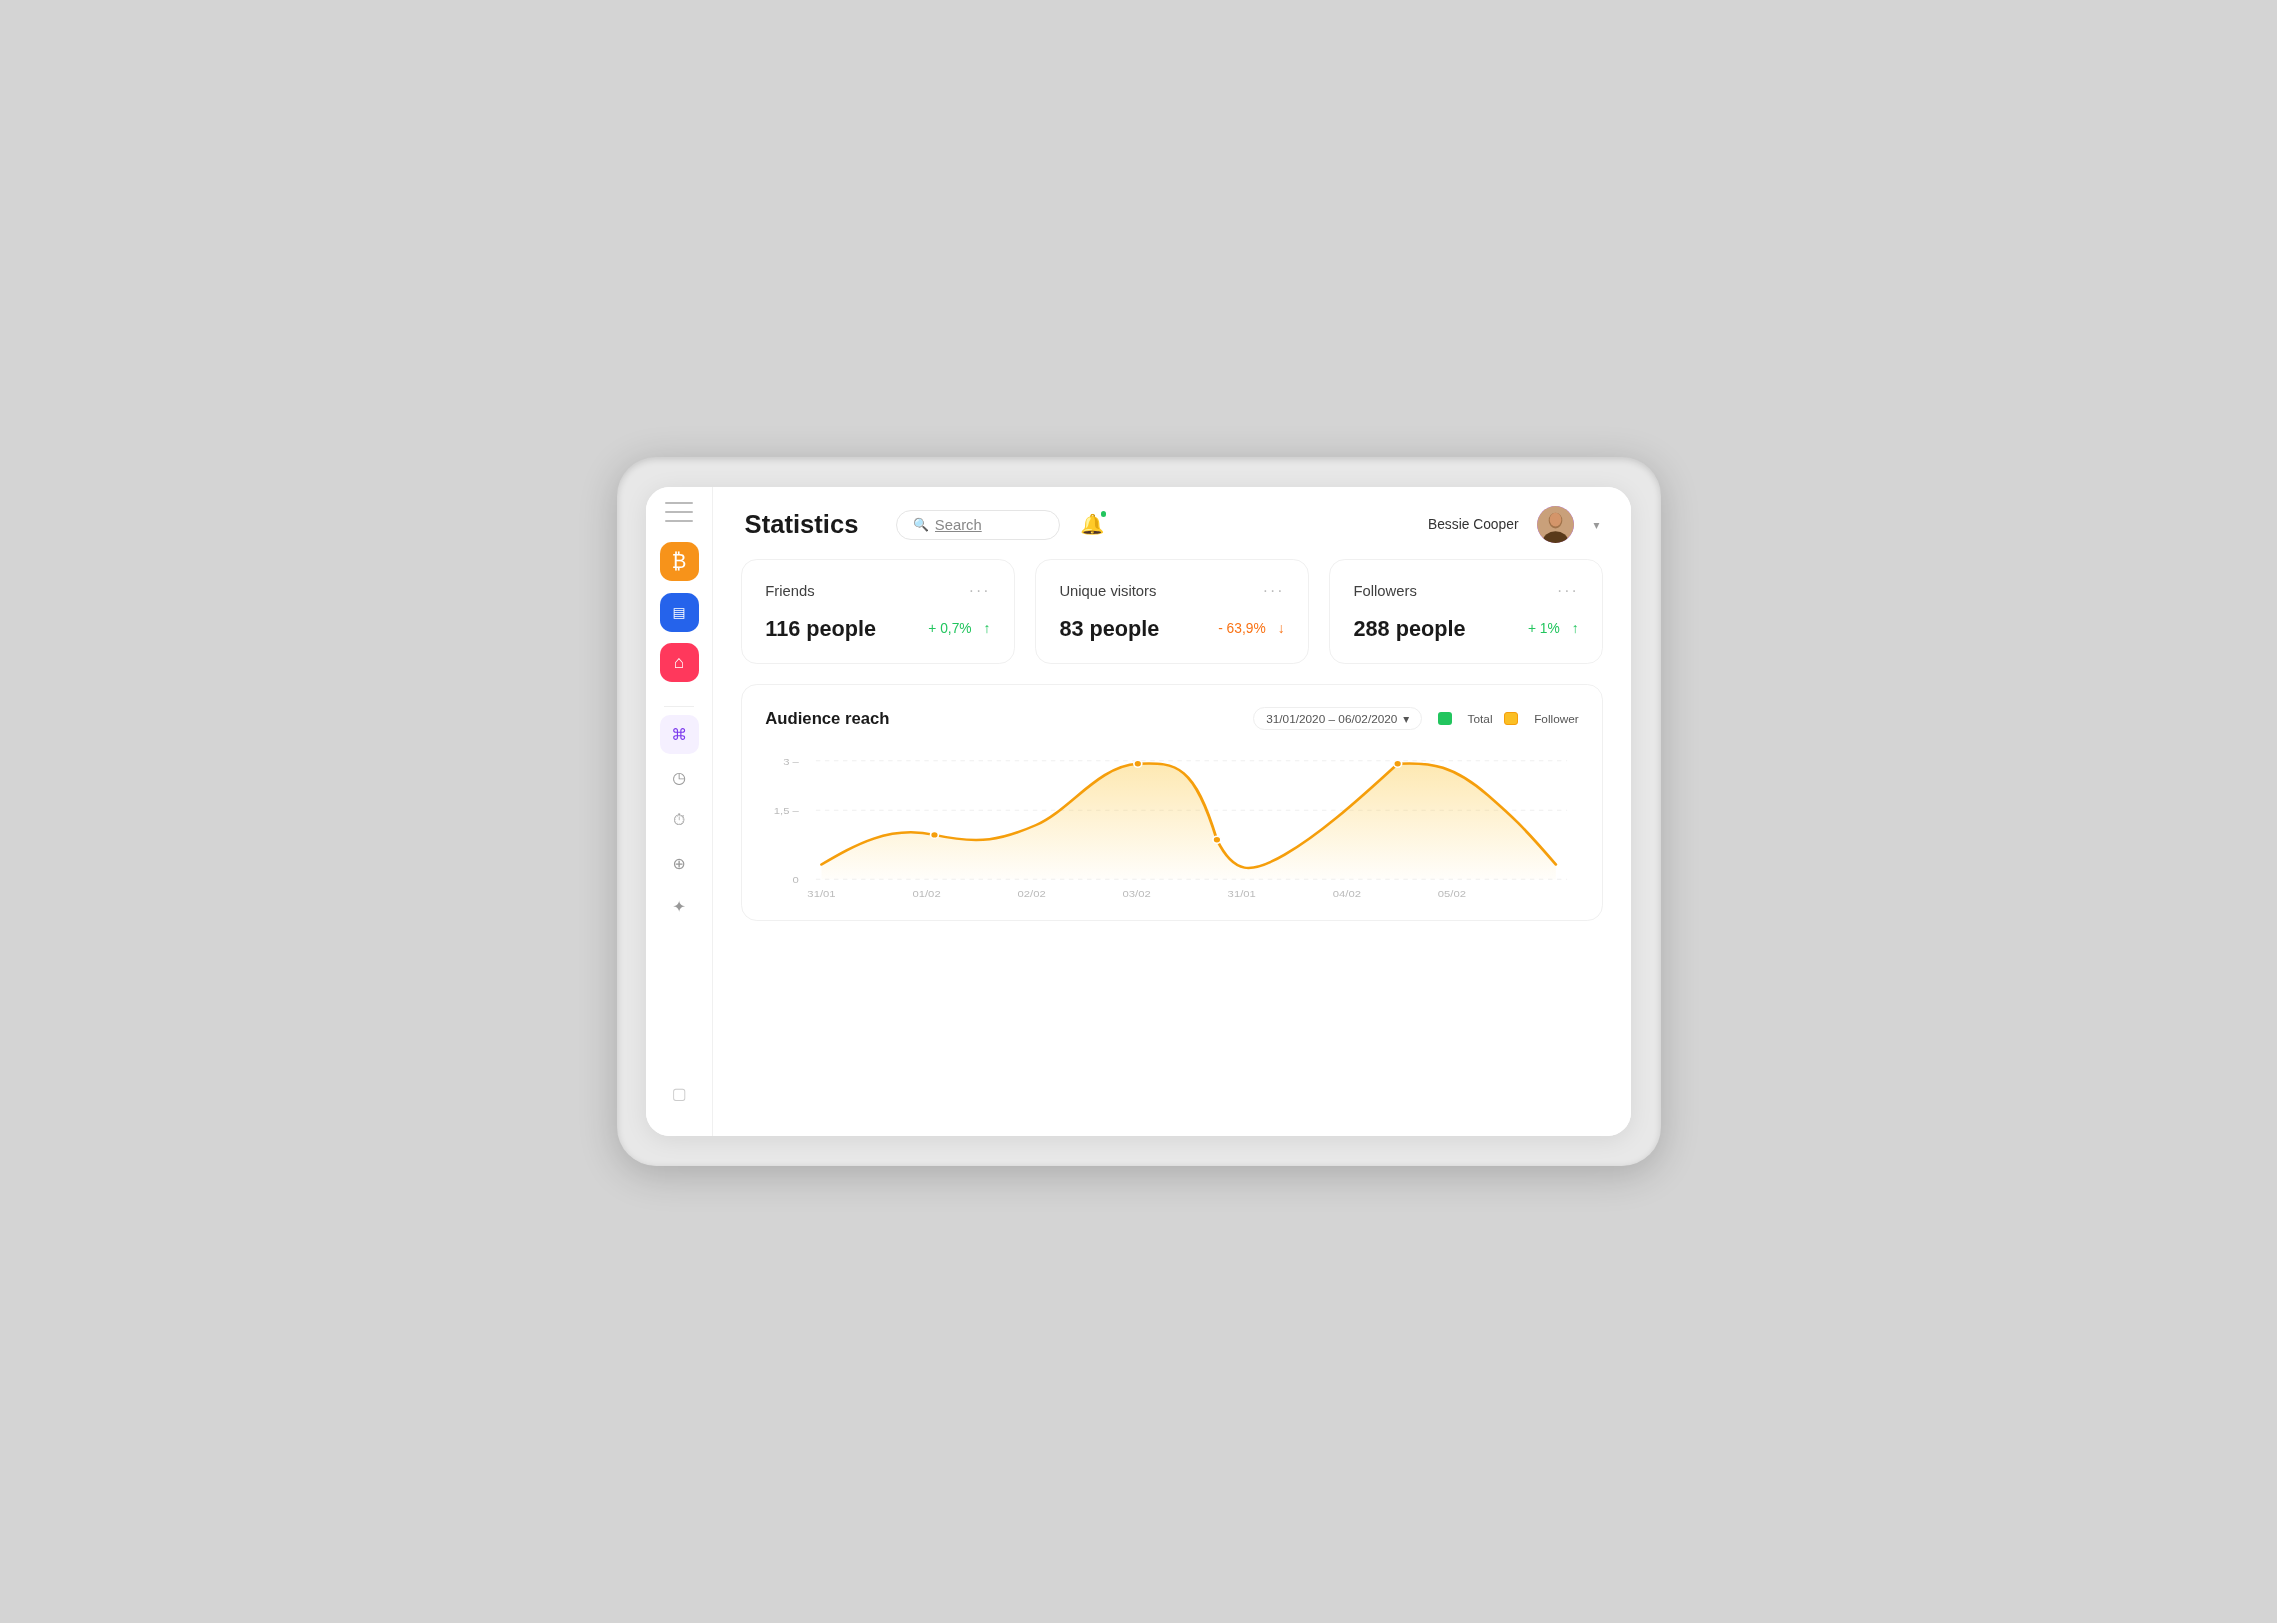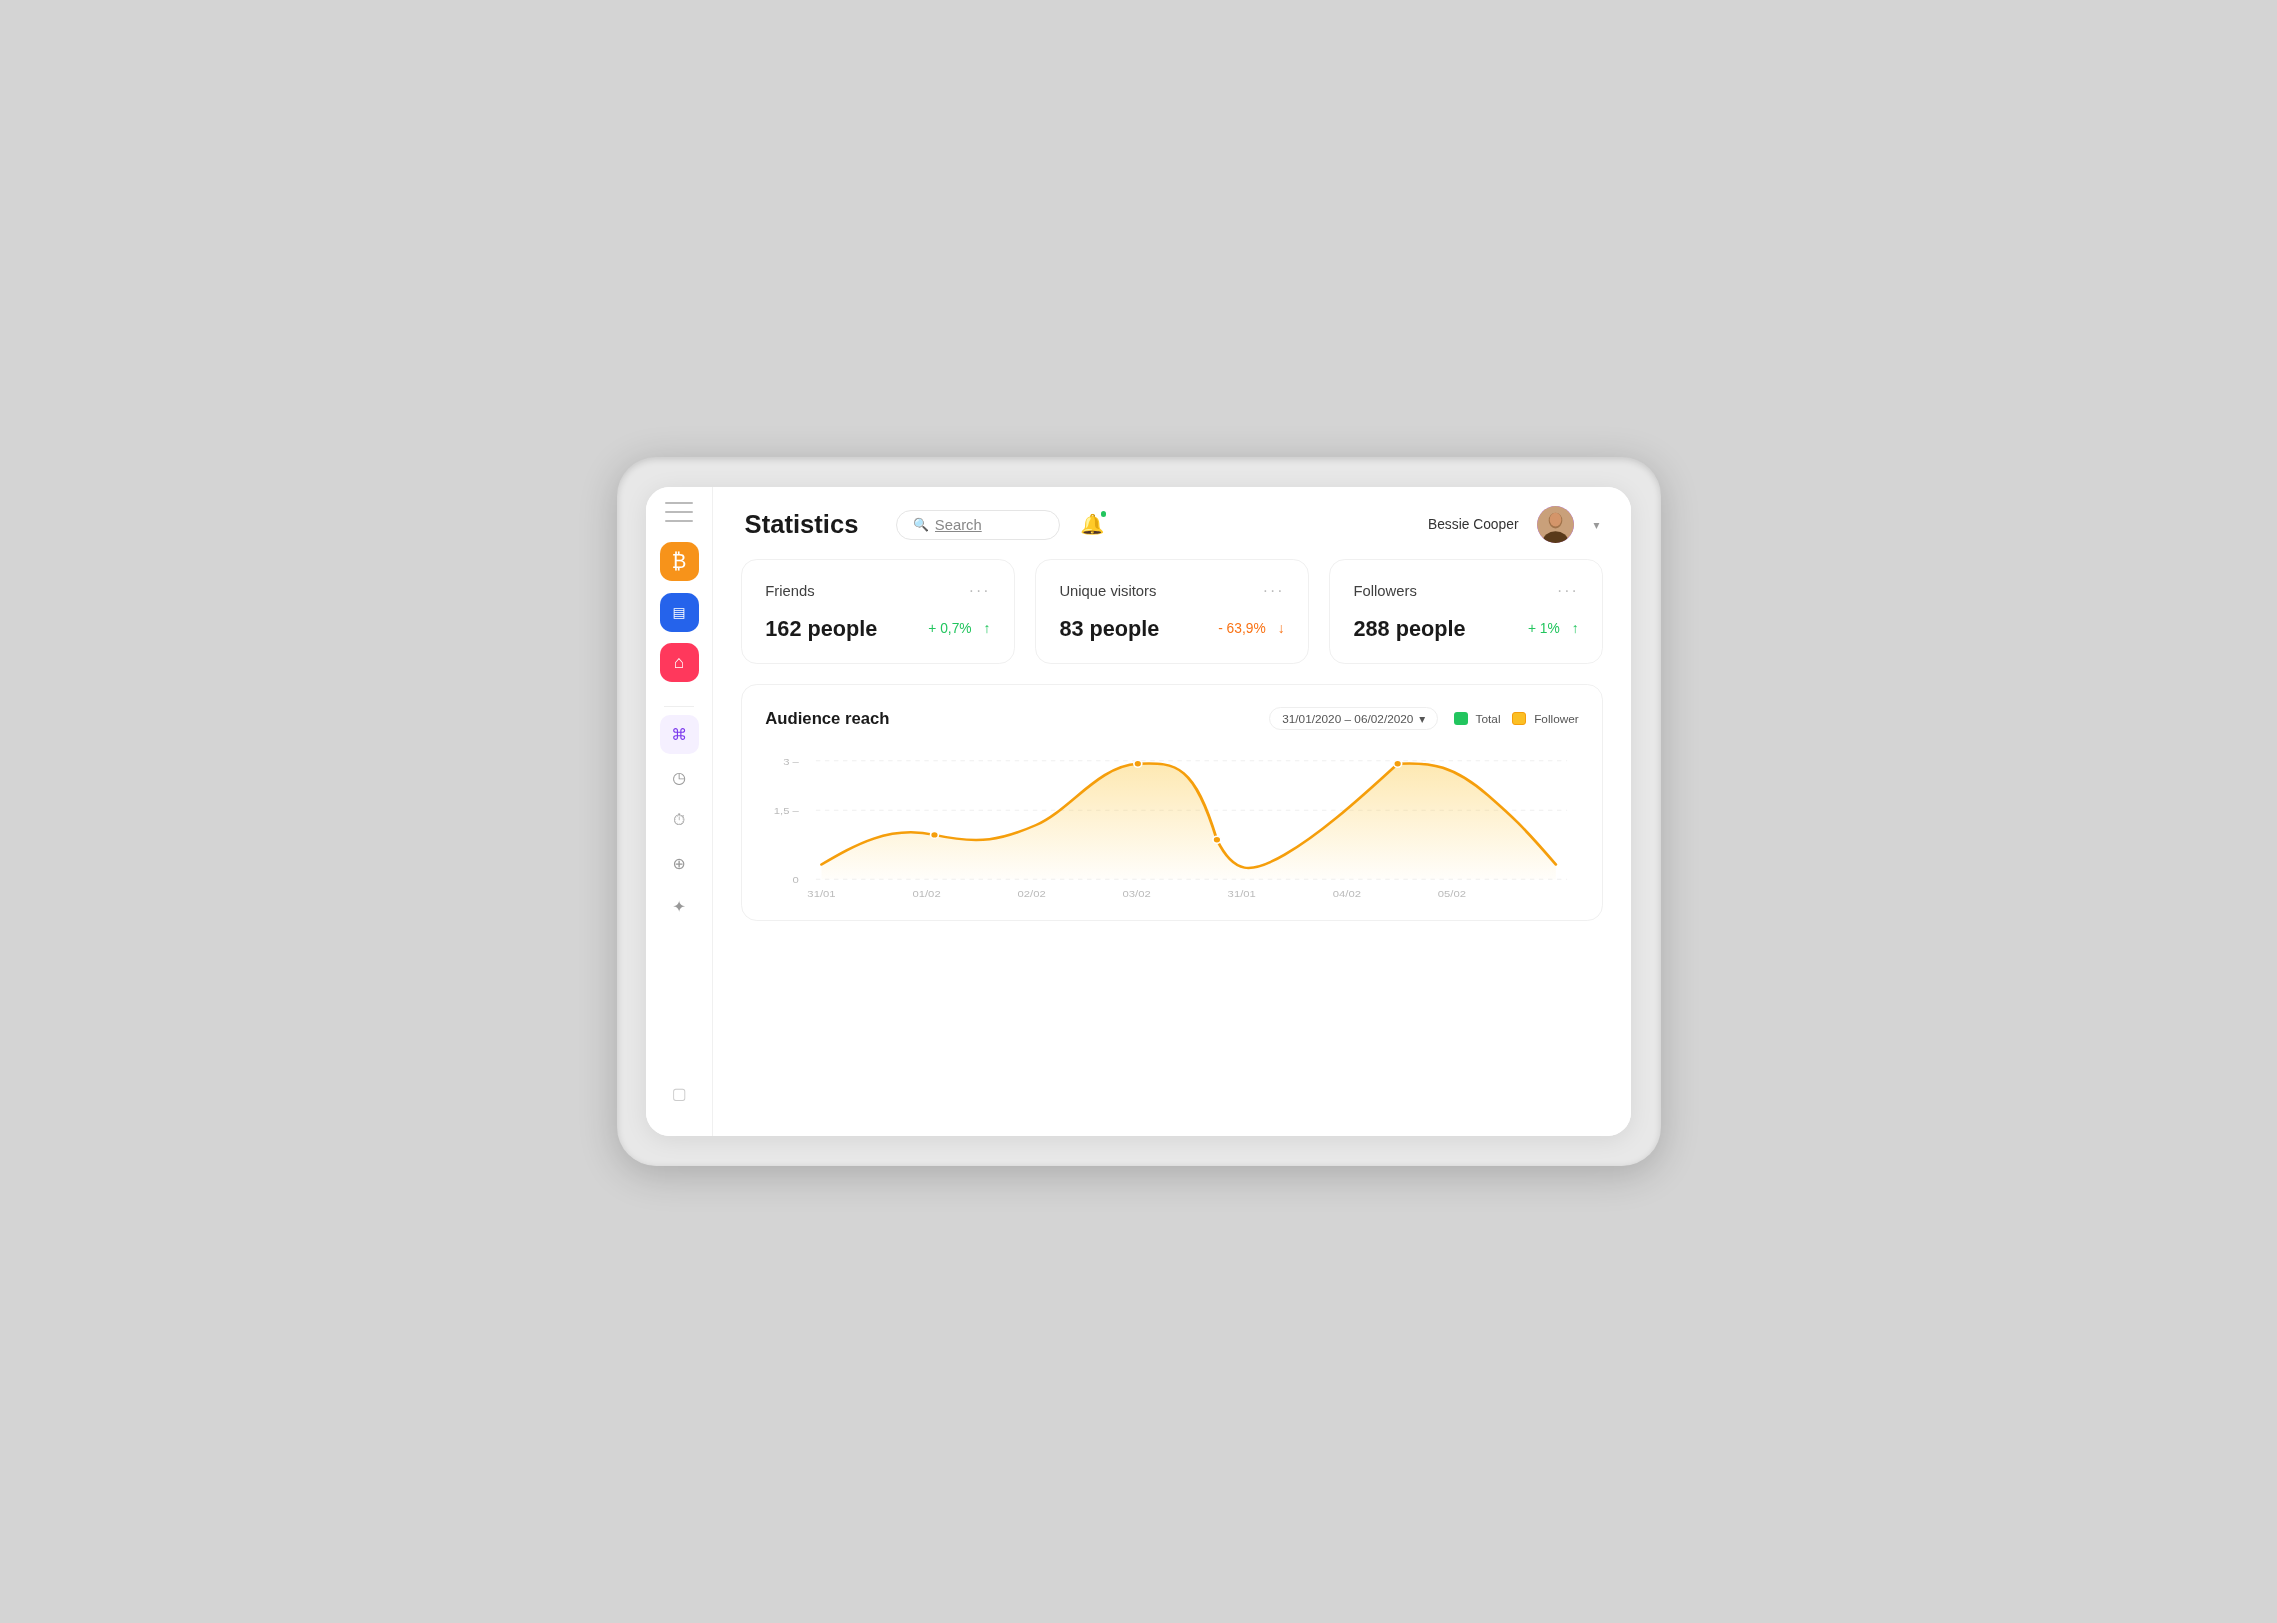--- a/index.html
+++ b/index.html
@@ -304,21 +304,21 @@
       padding: 3.9px 11.8px;
     }
     .legend {
       display: flex;
       align-items: center;
       gap: 11.8px;
     }
     .legend-item {
       display: flex;
       align-items: center;
-      gap: 8px;
+      gap: 16px;
       font-size: 11.8px;
       color: #555;
     }
     .legend-box {
       width: 13.8px;
       height: 13.8px;
       border-radius: 3px;
     }
     .legend-box.total { background: #22c55e; }
     .legend-box.follower { background: #fbbf24; border: 1.5px solid #f59e0b; }
@@ -404,21 +404,21 @@
 
       <div class="stats-section">
         <div class="stats-cards">
 
           <div class="stat-card">
             <div class="stat-card-header">
               <span class="stat-label">Friends</span>
               <span class="stat-more">···</span>
             </div>
             <div class="stat-card-body">
-              <span class="stat-value">162 people</span>
+              <span class="stat-value">116 people</span>
               <span class="stat-change up">
                 <span>+ 0,7%</span>
                 <span class="arrow-up" style="color:#22c55e;"></span>
               </span>
             </div>
           </div>
 
           <div class="stat-card">
             <div class="stat-card-header">
               <span class="stat-label">Unique visitors</span>

